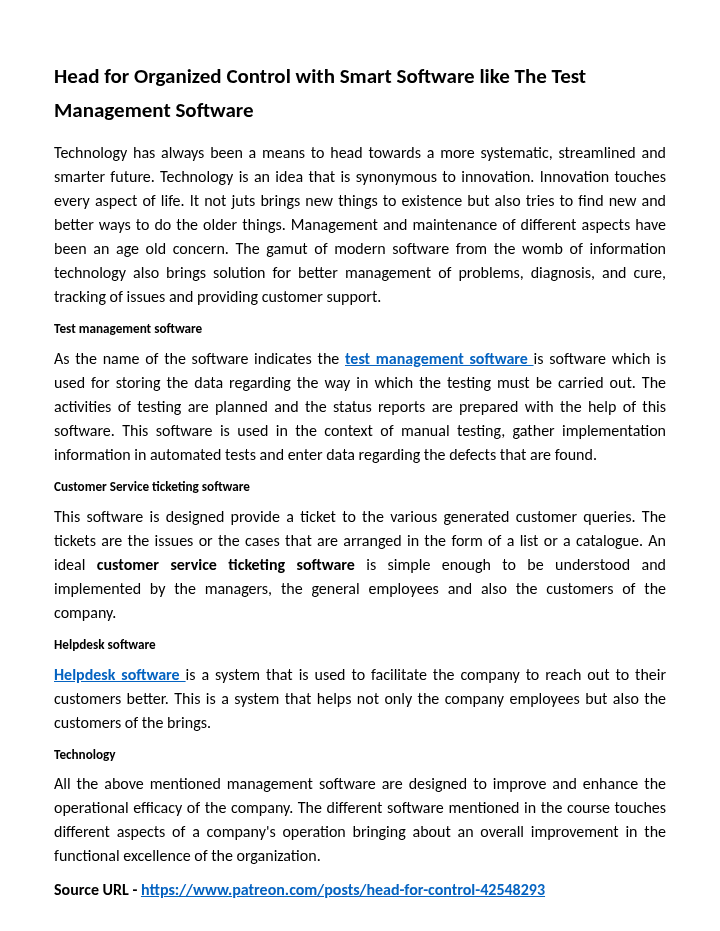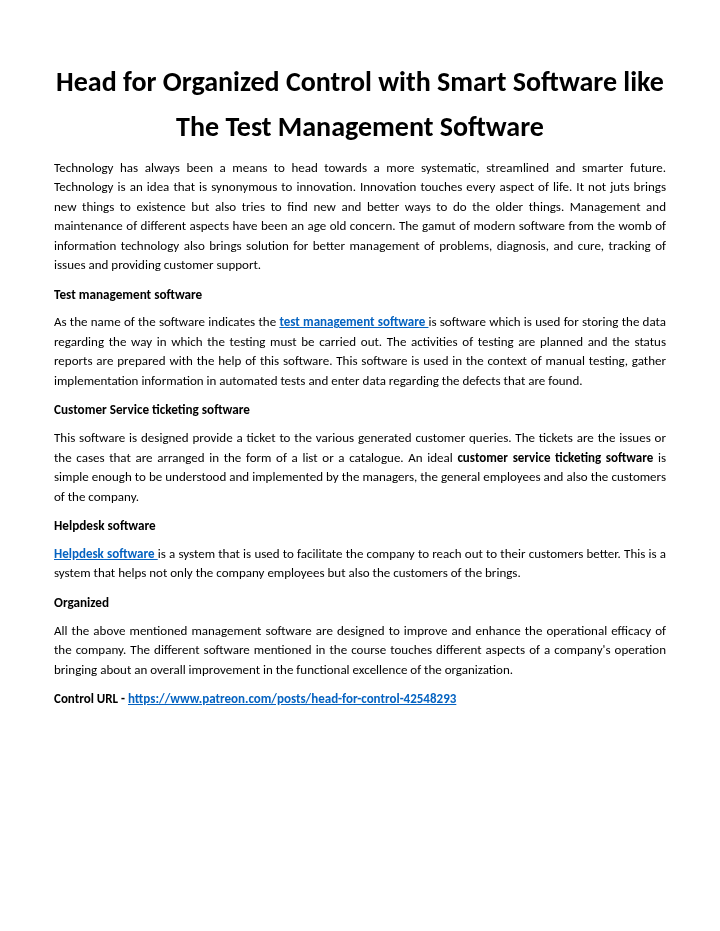--- a/index.html
+++ b/index.html
@@ -5,28 +5,27 @@
   * { margin: 0; padding: 0; box-sizing: border-box; }
   body {
     background: #ffffff;
     width: 720px;
     height: 931px;
     font-family: Calibri, Arial, sans-serif;
     color: #000;
     padding: 60px 54px 40px 54px;
   }
   h1 {
-    font-size: 28px;
+    font-size: 21px;
     font-weight: bold;
     line-height: 1.6;
-    margin-bottom: 8px;
-    text-align: center;
+    margin-bottom: 14px;
   }
   p {
-    font-size: 13px;
+    font-size: 16px;
     line-height: 1.5;
     text-align: justify;
     margin-bottom: 10px;
   }
   .subhead {
     font-weight: bold;
     font-size: 13.2px;
     margin-bottom: 8px;
     margin-top: 2px;
   }
@@ -55,19 +54,19 @@
 <p>
   <span>This software is designed provide a ticket to the various generated customer queries. The tickets are the issues or the cases that are arranged in the form of a list or a catalogue. An ideal </span><span class="bold-inline">customer service ticketing software</span><span> is simple enough to be understood and implemented by the managers, the general employees and also the customers of the company.</span>
 </p>
 
 <p class="subhead">Helpdesk software</p>
 
 <p>
   <a class="link">Helpdesk software </a><span>is a system that is used to facilitate the company to reach out to their customers better. This is a system that helps not only the company employees but also the customers of the brings.</span>
 </p>
 
-<p class="subhead">Organized</p>
+<p class="subhead">Technology</p>
 
 <p>All the above mentioned management software are designed to improve and enhance the operational efficacy of the company. The different software mentioned in the course touches different aspects of a company's operation bringing about an overall improvement in the functional excellence of the organization.</p>
 
 <p>
-  <span class="bold-inline">Control URL - </span><a class="link">https://www.patreon.com/posts/head-for-control-42548293</a>
+  <span class="bold-inline">Source URL - </span><a class="link">https://www.patreon.com/posts/head-for-control-42548293</a>
 </p>
 
 </body></html>

